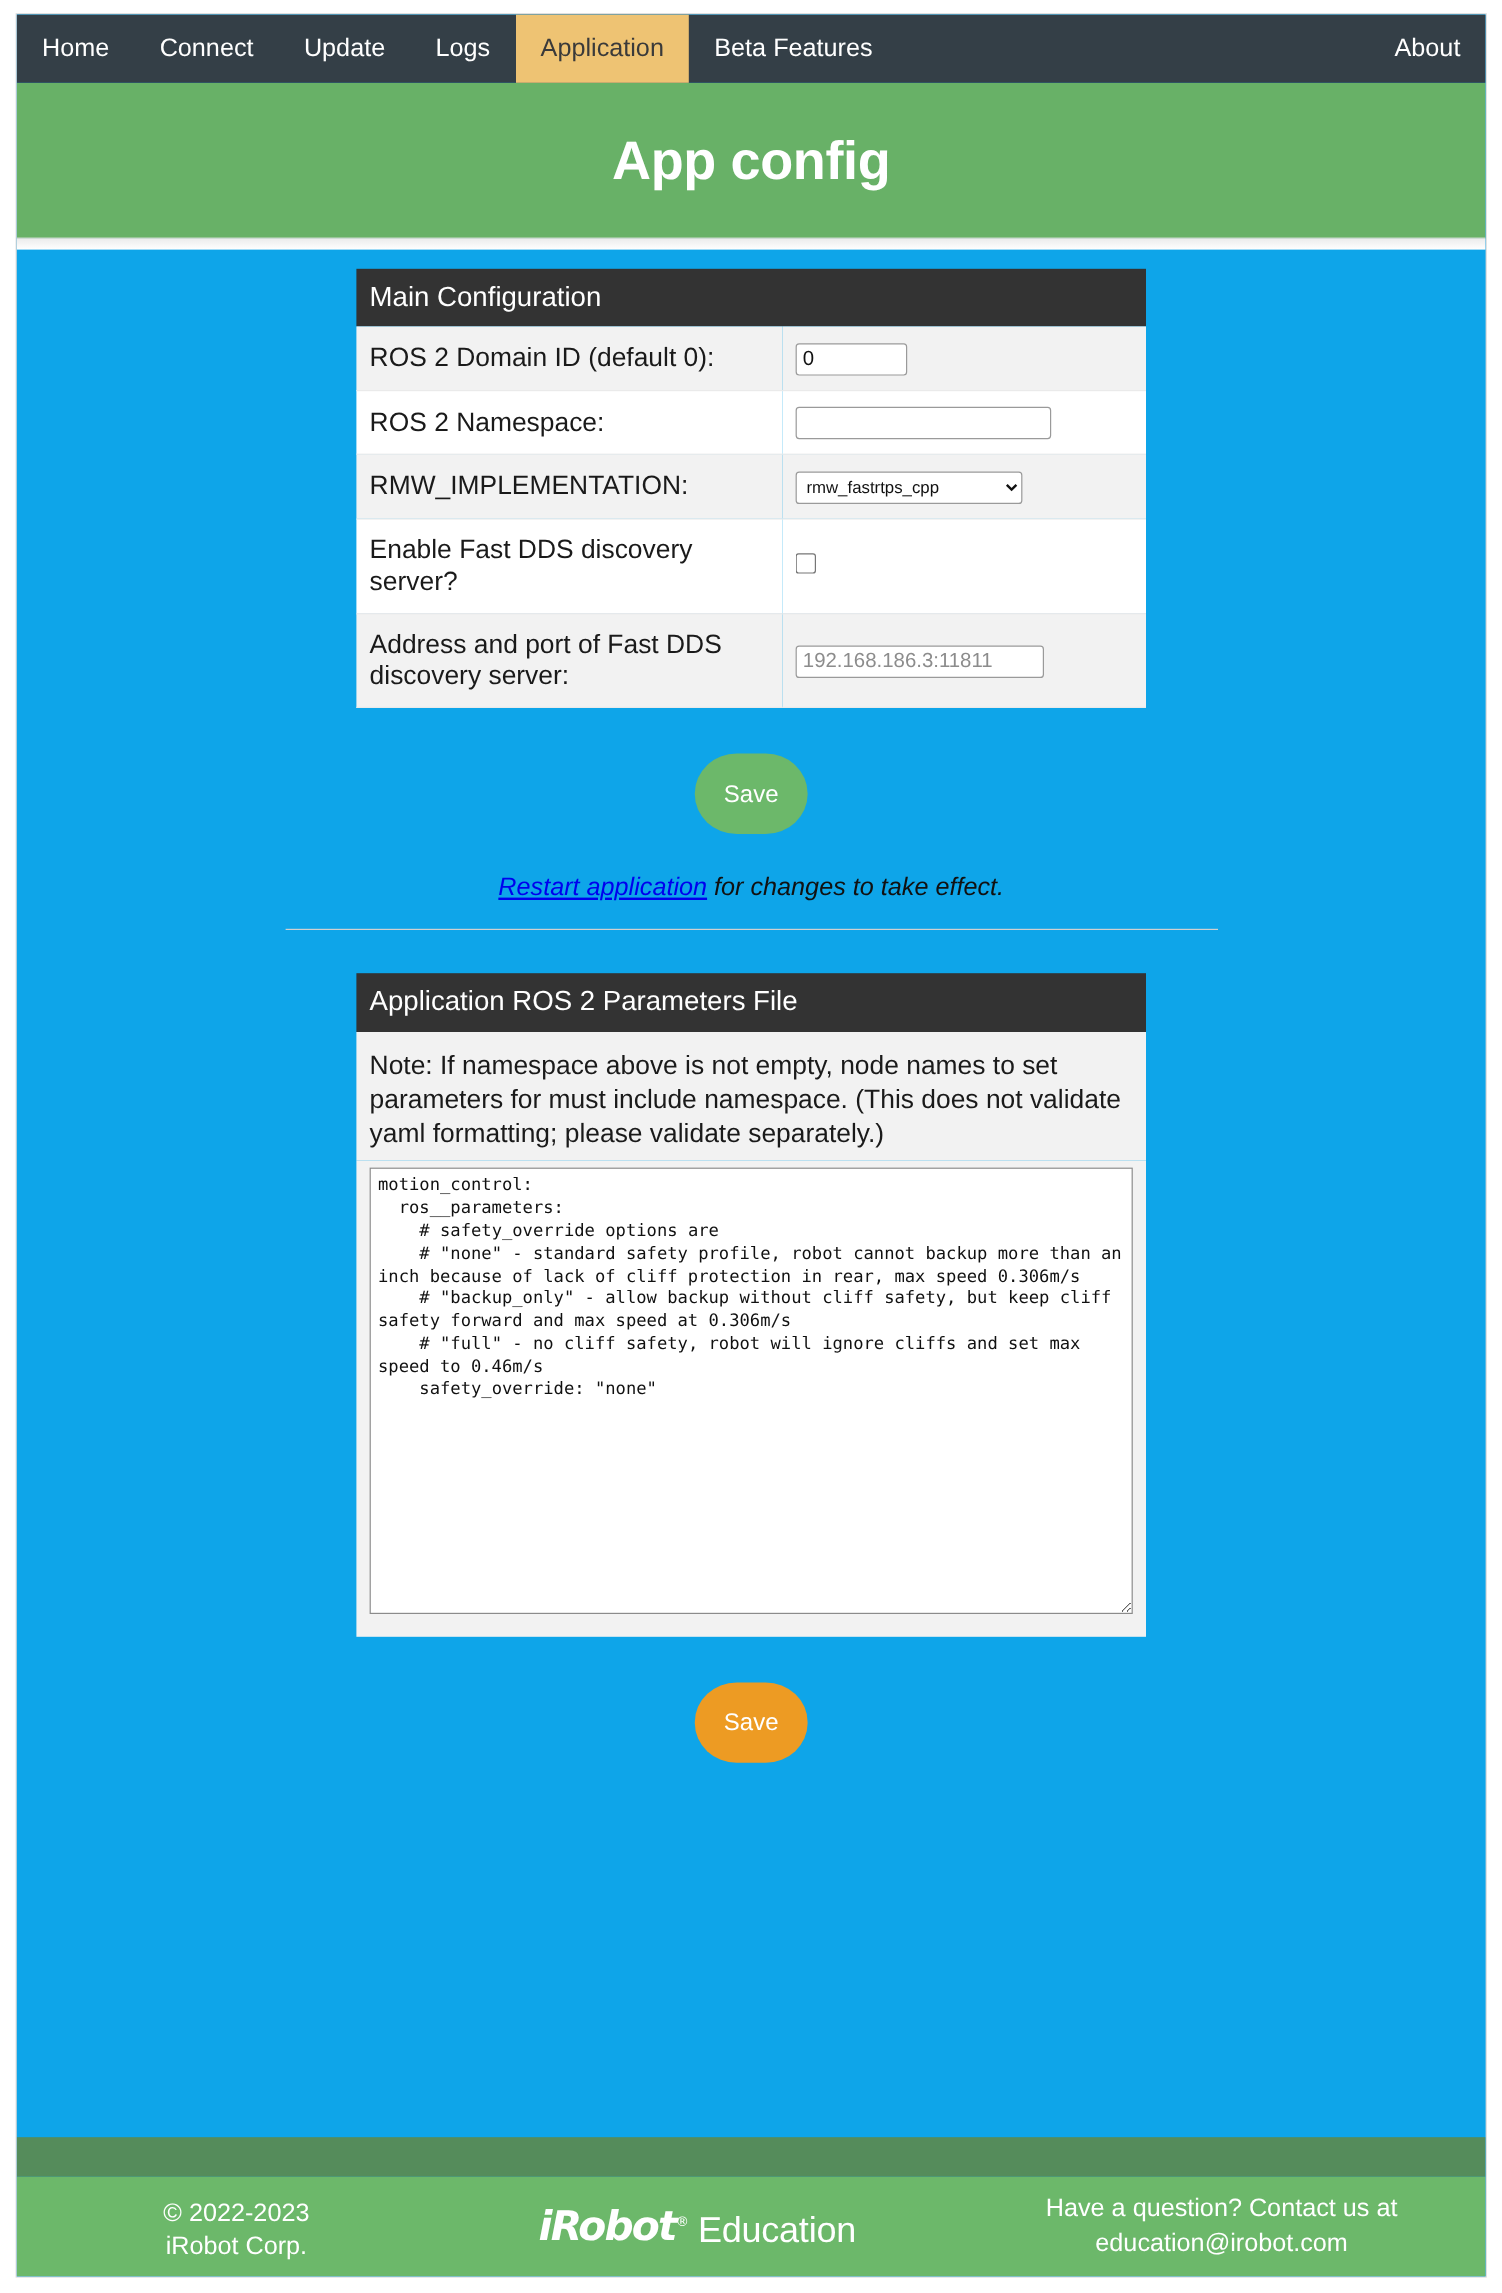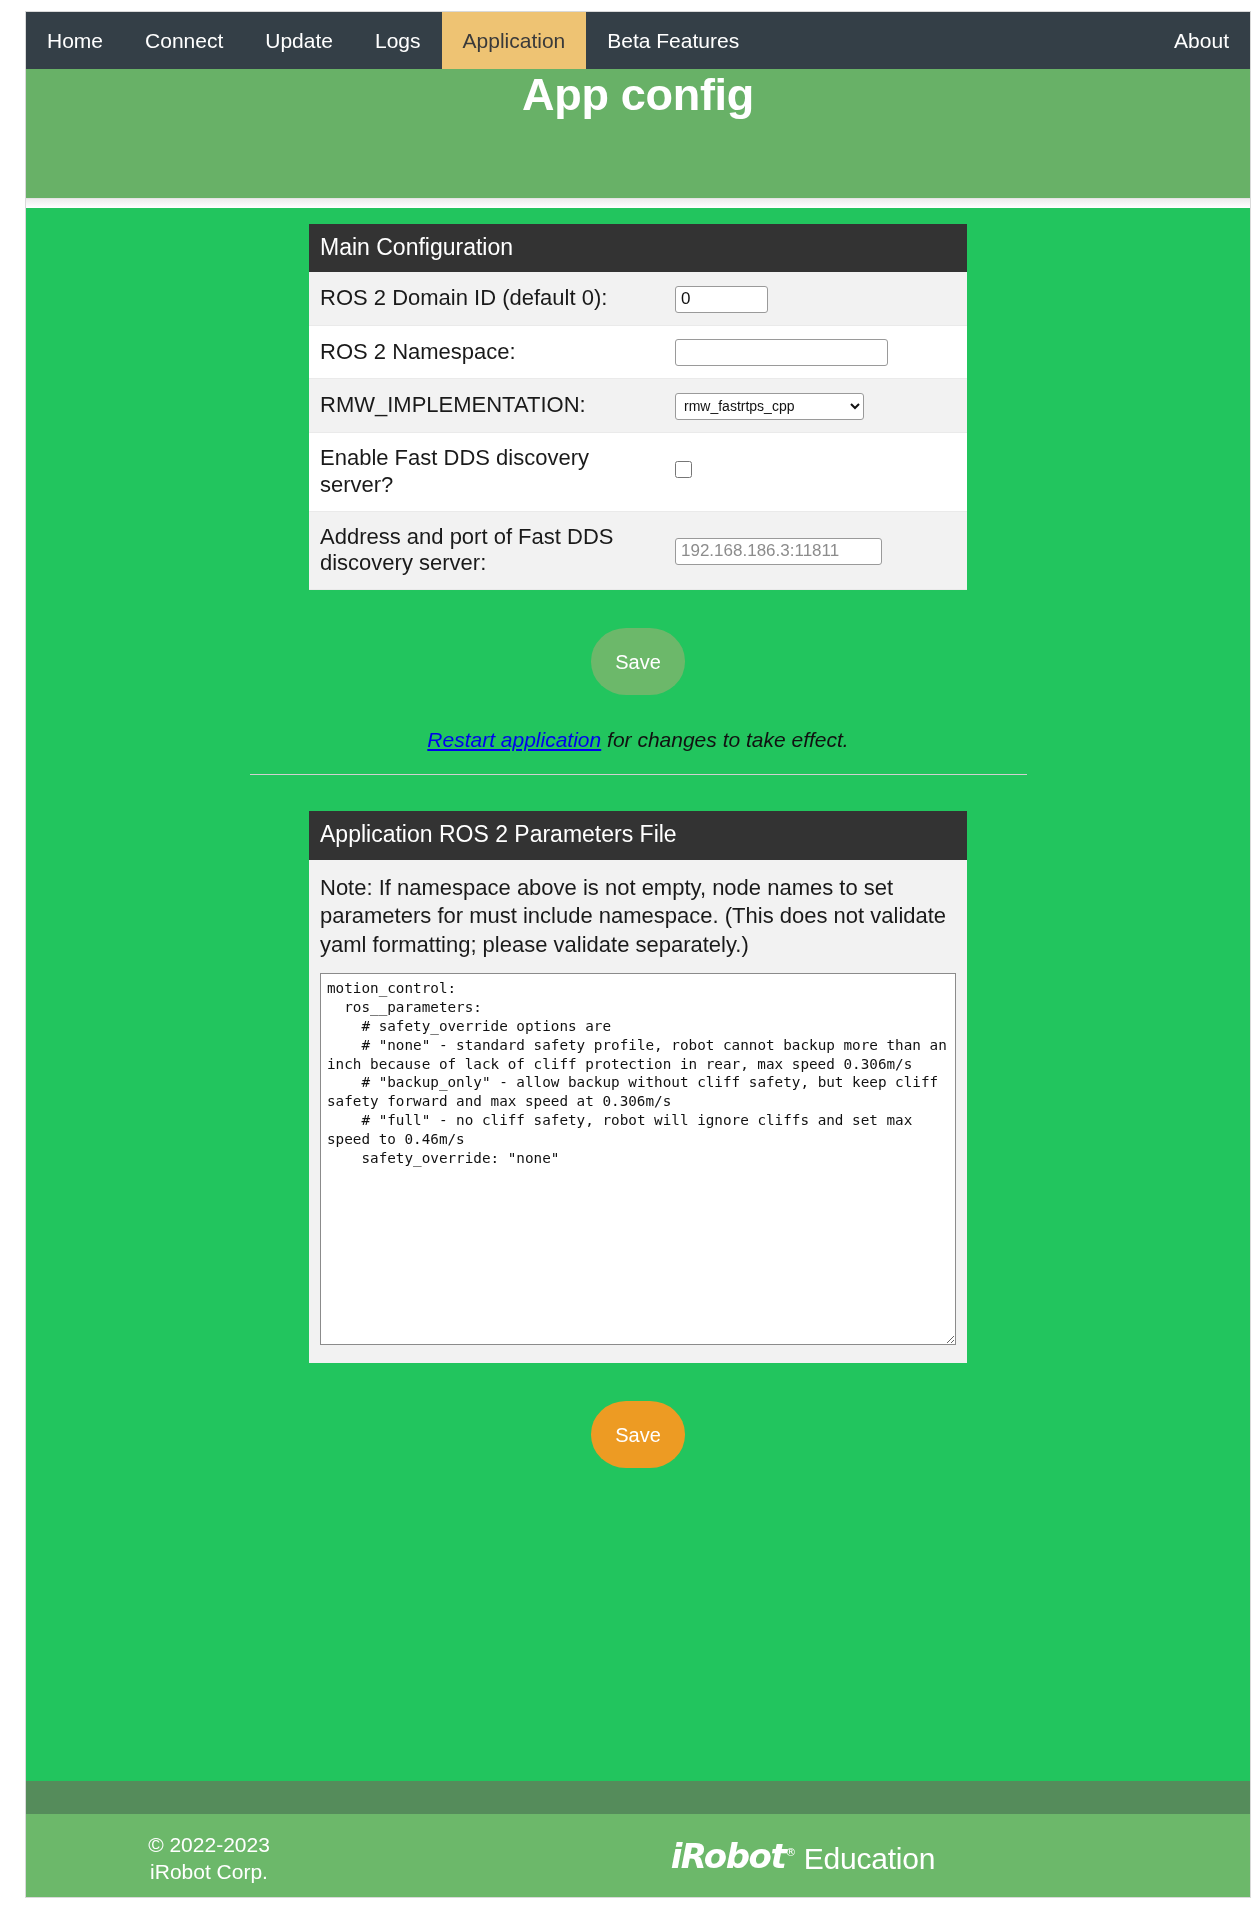--- a/index.html
+++ b/index.html
@@ -10,25 +10,25 @@
   }
   body {
     width: 1252px;
     height: 1911px;
     font-family: "Liberation Sans", sans-serif;
     position: relative;
     overflow: hidden;
   }
   .page {
     position: absolute;
-    left: 26px;
+    left: 14px;
     top: 12px;
     width: 1224px;
     height: 1885px;
-    background: #22c55e;
+    background: #0ea5e9;
     box-shadow: 0 0 0 1px #d9d9d9;
     overflow: hidden;
   }
 
   
   .navbar {
     height: 57px;
     background: #343f47;
     display: flex;
     align-items: stretch;
@@ -49,20 +49,21 @@
     background: #eec373;
     color: #3a3a3a;
   }
   .nav-spacer { flex: 1 1 auto; }
 
   
   .banner {
     background: #68b167;
     height: 129px;
     display: flex;
+    align-items: center;
     justify-content: center;
     border-bottom: 1px solid #e3e3e3;
   }
   .banner h1 {
     margin: 0;
     color: #ffffff;
     font-size: 45px;
     font-weight: bold;
     letter-spacing: -0.3px;
   }
@@ -382,16 +383,20 @@
       <div class="f-left">
         <div>© 2022-2023</div>
         <div>iRobot Corp.</div>
       </div>
       <div class="f-mid">
         <div class="logo">
           <span class="logo-irobot"><span>iRobot</span><span class="reg">®</span></span>
           <span class="logo-edu">Education</span>
         </div>
       </div>
+      <div class="f-right">
+        <div>Have a question? Contact us at</div>
+        <div>education@irobot.com</div>
+      </div>
     </div>
   </div>
 
 </div>
 
 </body></html>

